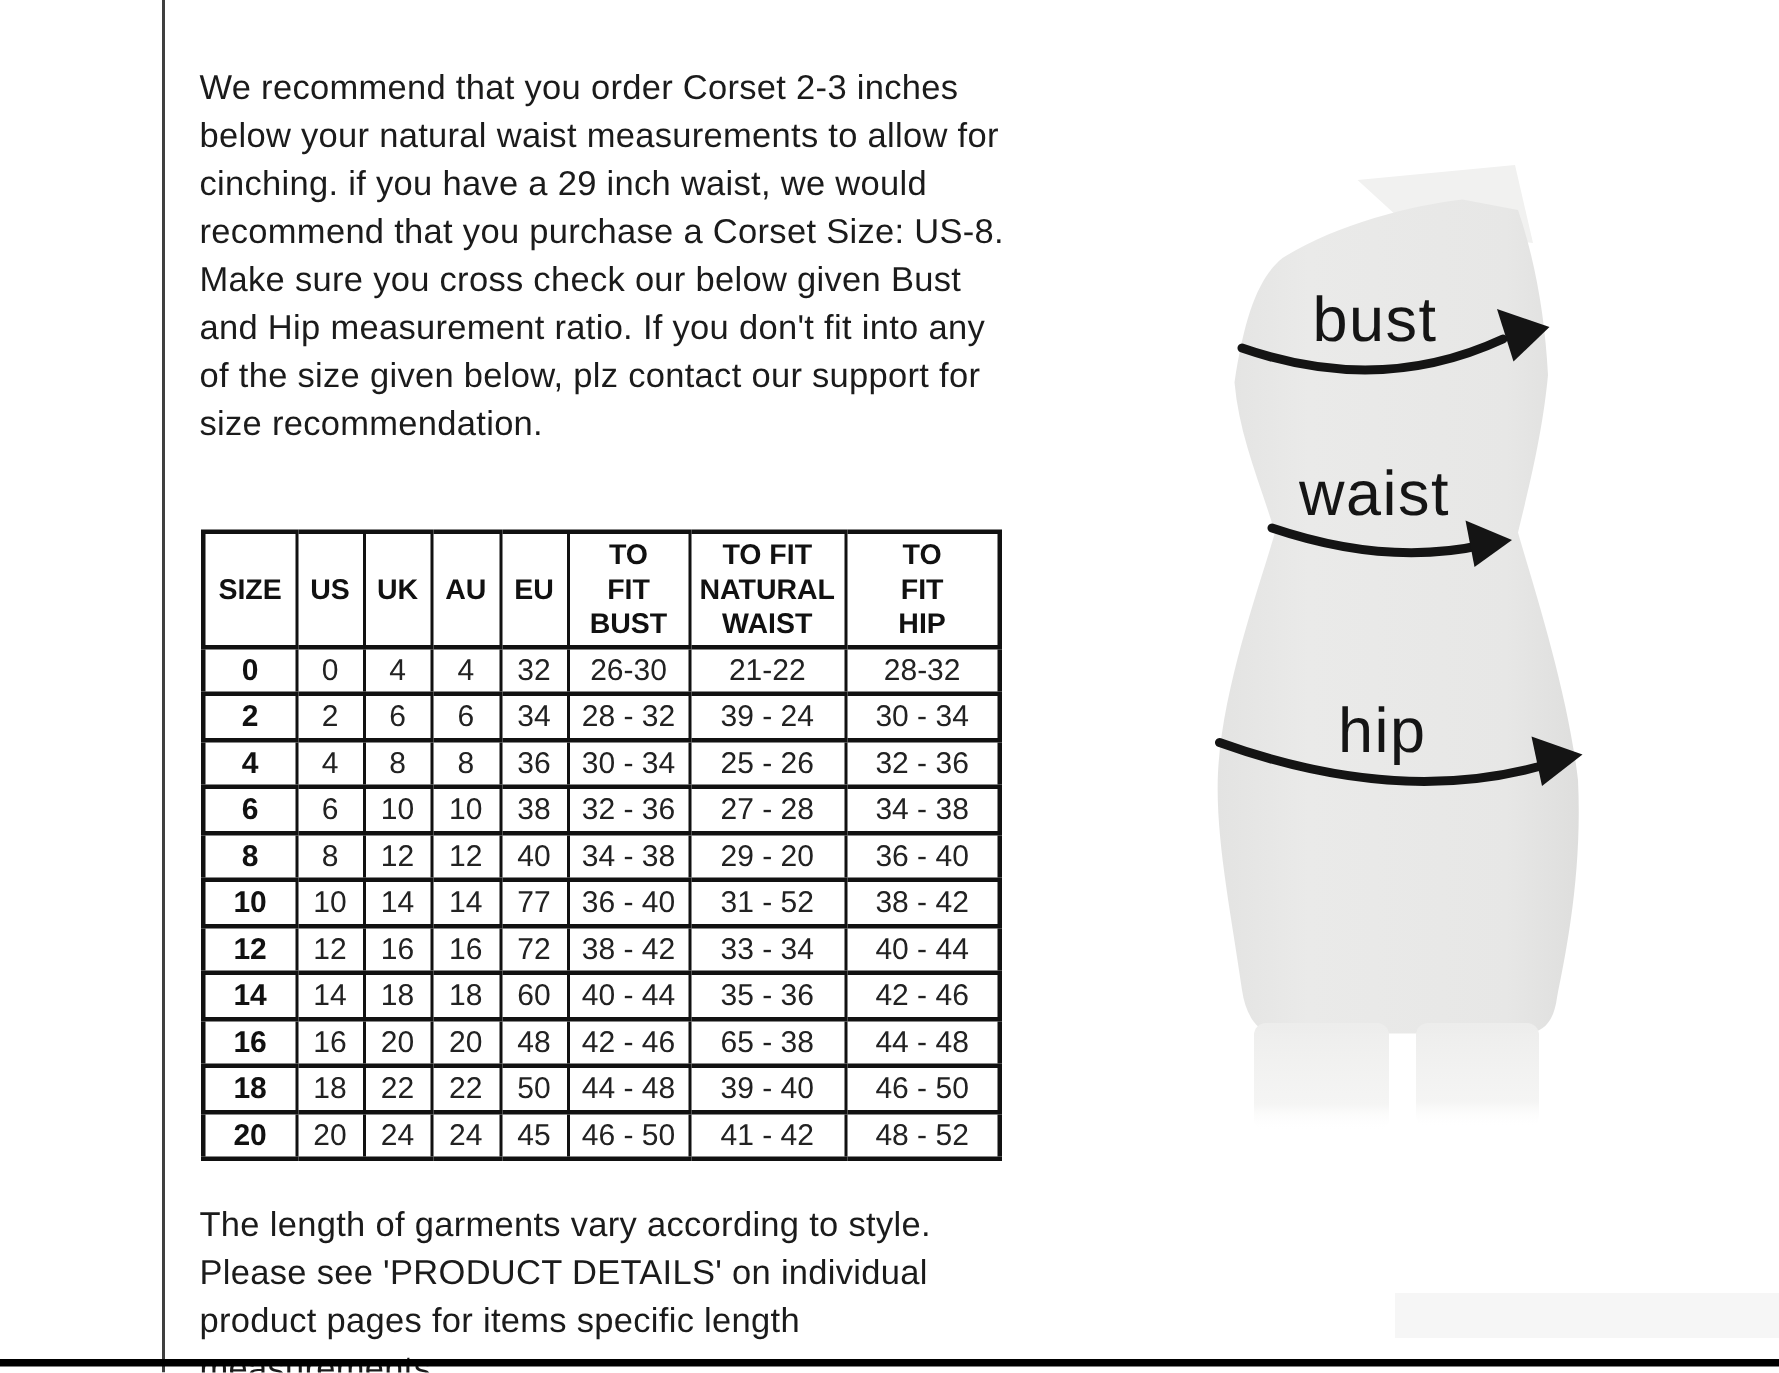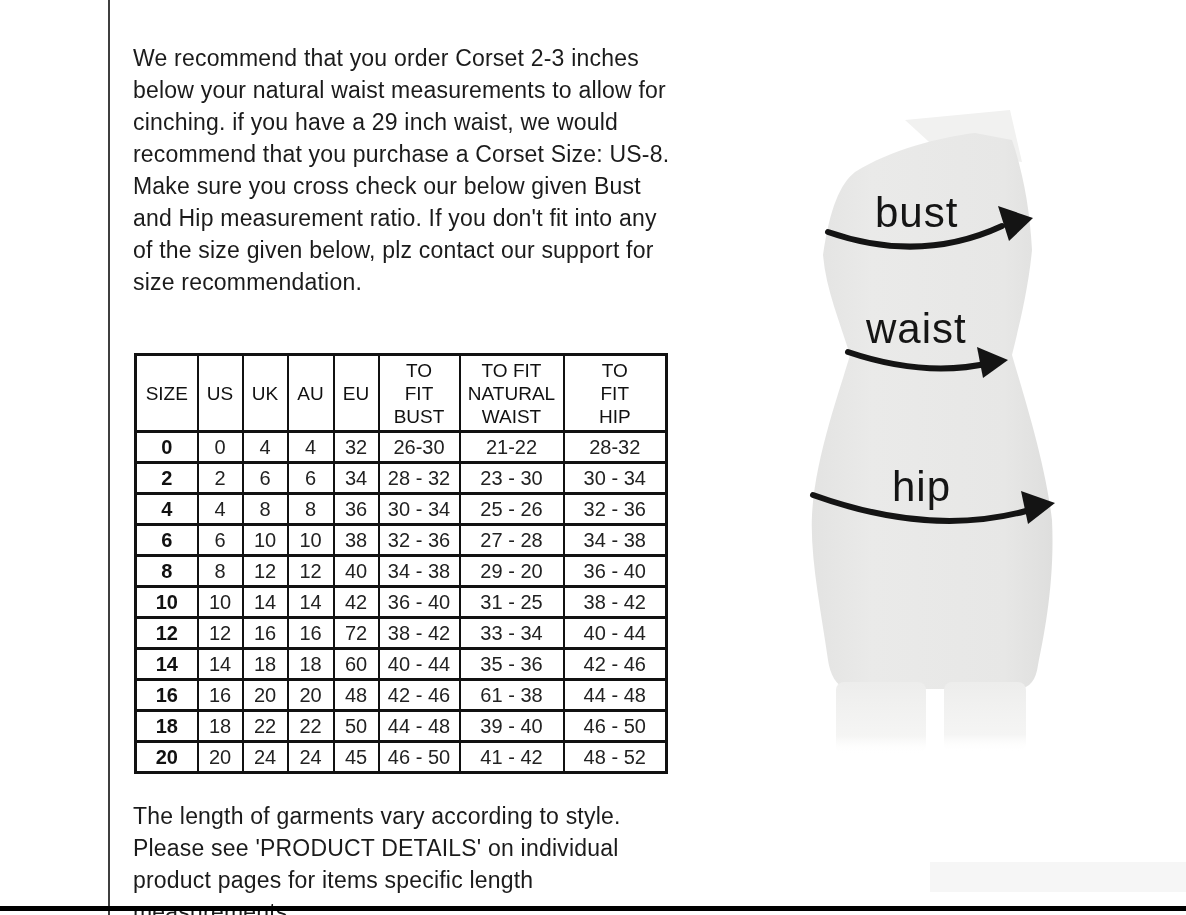--- a/index.html
+++ b/index.html
@@ -28,21 +28,21 @@
     background:#fff;
   }
   table.size-chart th, table.size-chart td{
     border:2px solid #111;
     border-top-width:3px;border-bottom-width:3px;
     text-align:center;vertical-align:middle;
     overflow:hidden;
   }
   table.size-chart{border:3px solid #111;}
   table.size-chart th{
-    font-size:19px;font-weight:normal;line-height:23px;
+    font-size:19px;font-weight:bold;line-height:23px;
     white-space:pre-line;height:72px;padding:1px 0;color:#111;
   }
   table.size-chart td{
     font-size:20px;height:26px;padding:1px 0;color:#222;
   }
   table.size-chart td:first-child{font-weight:bold;color:#111;}
   .figure{
     position:absolute;left:760px;top:90px;width:426px;height:700px;
   }
   .figure svg{position:absolute;left:0;top:0;}
@@ -104,21 +104,21 @@
         <td>21-22</td>
         <td>28-32</td>
       </tr>
       <tr>
         <td>2</td>
         <td>2</td>
         <td>6</td>
         <td>6</td>
         <td>34</td>
         <td>28 - 32</td>
-        <td>23 - 30</td>
+        <td>39 - 24</td>
         <td>30 - 34</td>
       </tr>
       <tr>
         <td>4</td>
         <td>4</td>
         <td>8</td>
         <td>8</td>
         <td>36</td>
         <td>30 - 34</td>
         <td>25 - 26</td>
@@ -142,23 +142,23 @@
         <td>40</td>
         <td>34 - 38</td>
         <td>29 - 20</td>
         <td>36 - 40</td>
       </tr>
       <tr>
         <td>10</td>
         <td>10</td>
         <td>14</td>
         <td>14</td>
-        <td>42</td>
+        <td>77</td>
         <td>36 - 40</td>
-        <td>31 - 25</td>
+        <td>31 - 52</td>
         <td>38 - 42</td>
       </tr>
       <tr>
         <td>12</td>
         <td>12</td>
         <td>16</td>
         <td>16</td>
         <td>72</td>
         <td>38 - 42</td>
         <td>33 - 34</td>
@@ -174,21 +174,21 @@
         <td>35 - 36</td>
         <td>42 - 46</td>
       </tr>
       <tr>
         <td>16</td>
         <td>16</td>
         <td>20</td>
         <td>20</td>
         <td>48</td>
         <td>42 - 46</td>
-        <td>61 - 38</td>
+        <td>65 - 38</td>
         <td>44 - 48</td>
       </tr>
       <tr>
         <td>18</td>
         <td>18</td>
         <td>22</td>
         <td>22</td>
         <td>50</td>
         <td>44 - 48</td>
         <td>39 - 40</td>

